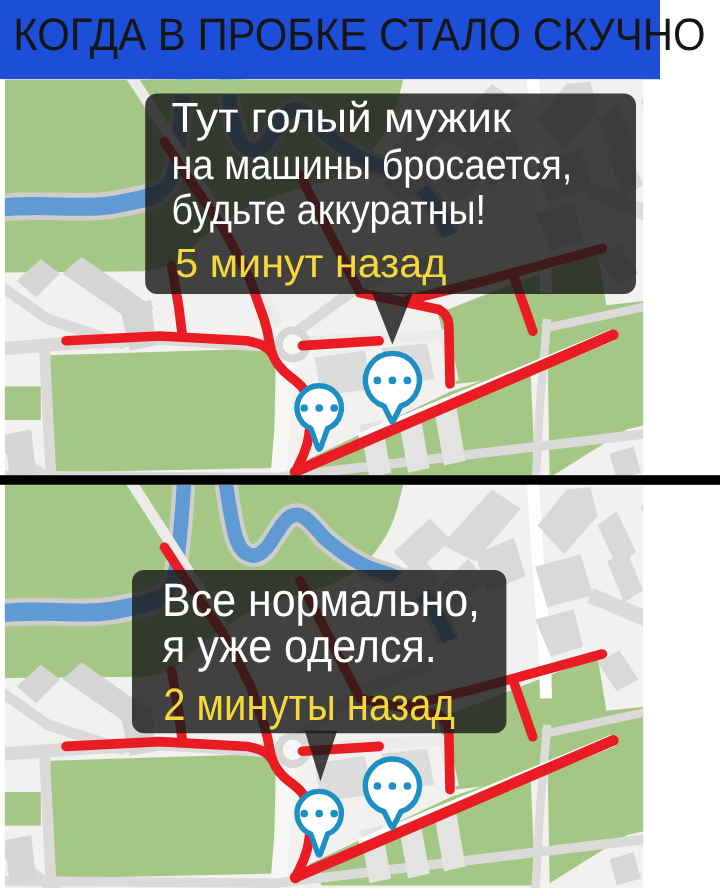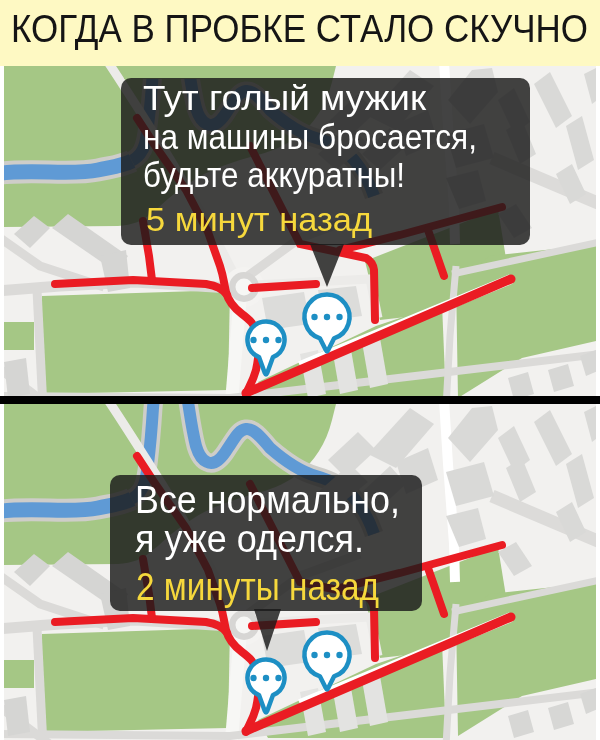--- a/index.html
+++ b/index.html
@@ -1,24 +1,24 @@
 <!DOCTYPE html>
 <html lang="ru"><head>
 <meta charset="utf-8">
 <title>meme</title>
 <style>
   html,body{margin:0;padding:0;background:#ffffff;}
   body{width:600px;height:740px;position:relative;overflow:hidden;font-family:"Liberation Sans",sans-serif;}
-  .panel{position:absolute;left:0;width:596px;overflow:hidden;}
+  .panel{position:absolute;left:0;width:536px;overflow:hidden;}
   svg text{font-family:"Liberation Sans",sans-serif;}
 </style>
 </head>
 <body>
 
-<div style="position:absolute;top:0;left:0;width:600px;height:66px;background:#fef9c3;">
+<div style="position:absolute;top:0;left:0;width:550px;height:66px;background:#1d4ed8;">
   <svg width="600" height="66" viewBox="0 0 600 66">
     <text x="11" y="42" font-size="38" fill="#151515" textLength="577" lengthAdjust="spacingAndGlyphs">КОГДА В ПРОБКЕ СТАЛО СКУЧНО</text>
   </svg>
 </div>
 
 <div class="panel" style="top:66px;height:330px;">
   <svg width="600" height="340" viewBox="0 0 600 340">
 
       <rect x="0" y="0" width="600" height="340" fill="#f2f1ef"></rect>
 

